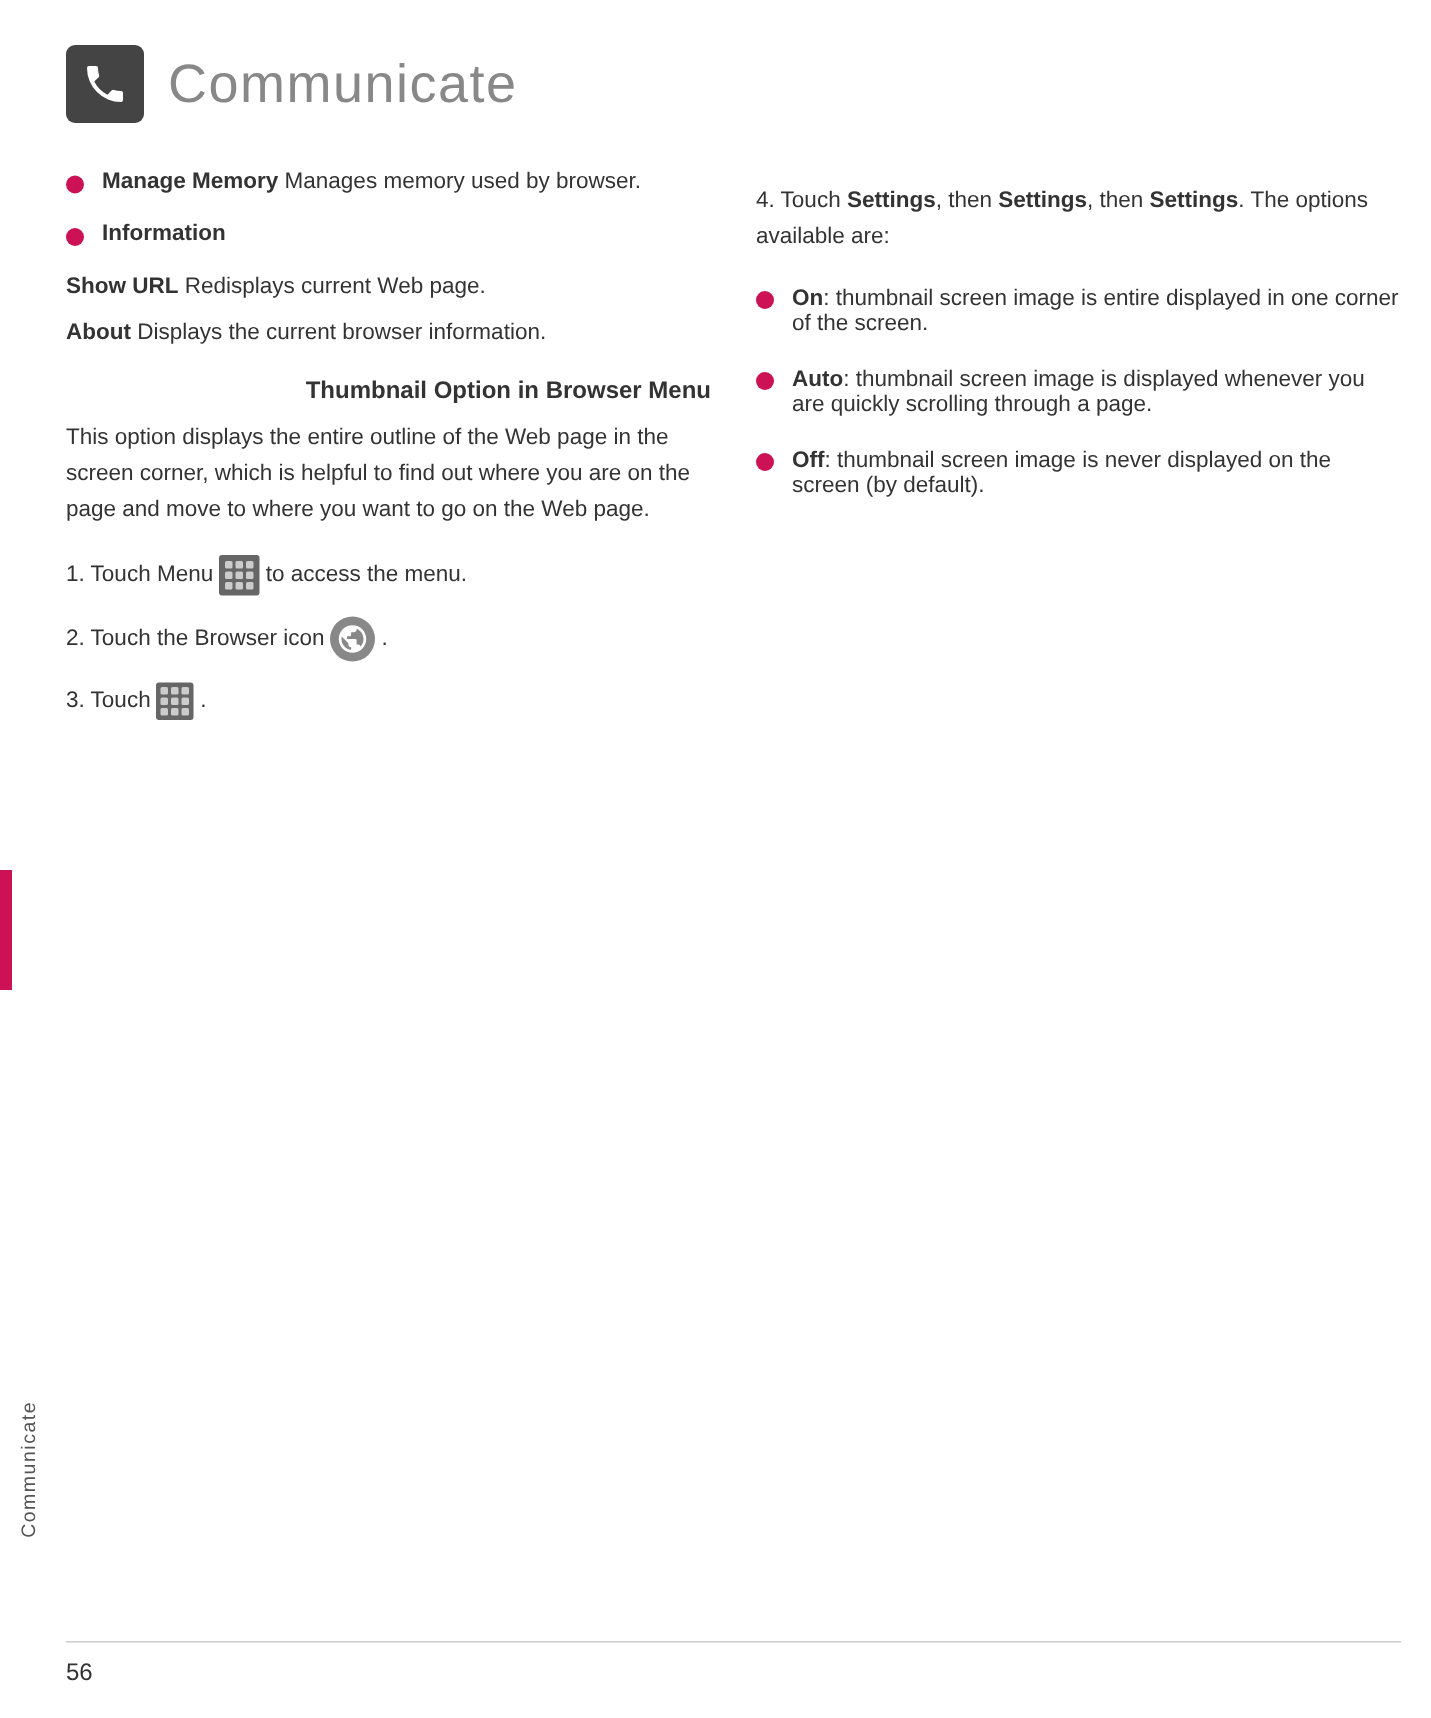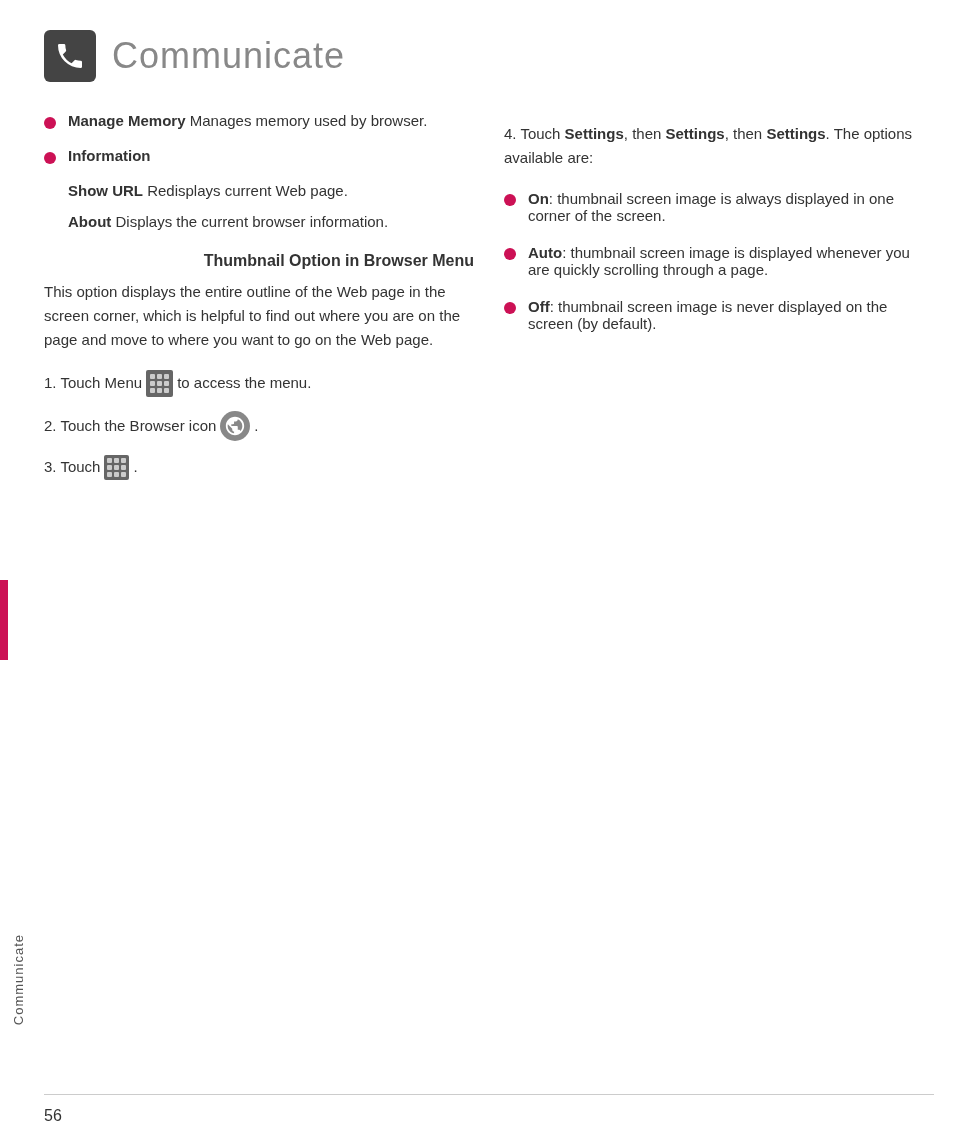--- a/index.html
+++ b/index.html
@@ -122,21 +122,20 @@
     .bullet-content {
       flex: 1;
     }
 
     .bold-term {
       font-weight: bold;
     }
 
     
     .info-section {
-      margin-left: 24px;
       margin-bottom: 22px;
     }
 
     .info-sub-item {
       margin-bottom: 14px;
     }
 
     
     .thumbnail-heading {
       font-weight: bold;
@@ -360,21 +359,21 @@
 
     <div class="col-right">
 
       <p style="margin-bottom:20px; line-height:1.6;">
         <span>4. Touch </span><span class="bold-term">Settings</span><span>, then </span><span class="bold-term">Settings</span><span>, then </span><span class="bold-term">Settings</span><span>. The options available are:</span>
       </p>
 
       <div class="right-bullet">
         <div class="bullet-dot"></div>
         <div class="bullet-content">
-          <span class="bold-term">On</span><span>: thumbnail screen image is always displayed in one corner of the screen.</span>
+          <span class="bold-term">On</span><span>: thumbnail screen image is entire displayed in one corner of the screen.</span>
         </div>
       </div>
 
       <div class="right-bullet">
         <div class="bullet-dot"></div>
         <div class="bullet-content">
           <span class="bold-term">Auto</span><span>: thumbnail screen image is displayed whenever you are quickly scrolling through a page.</span>
         </div>
       </div>
 

